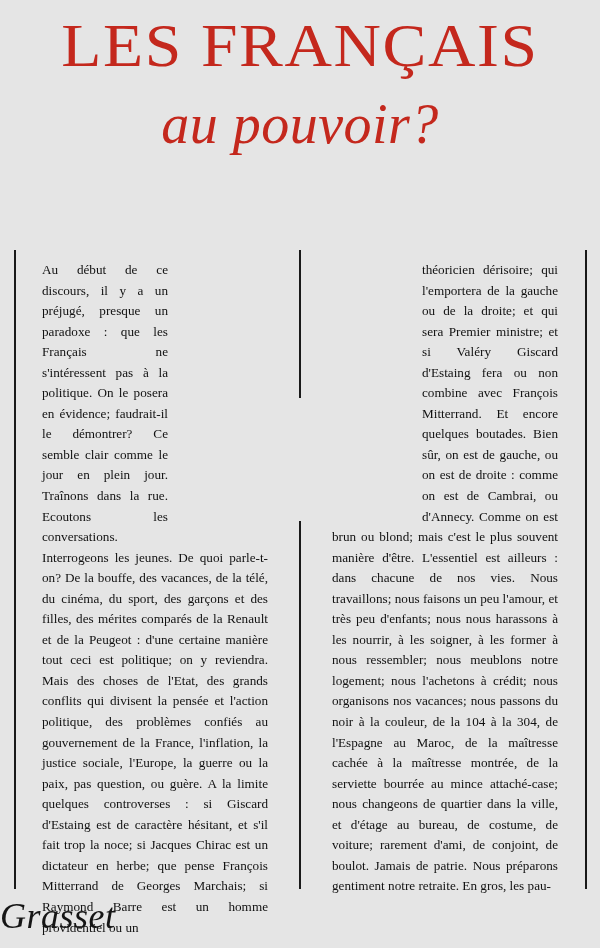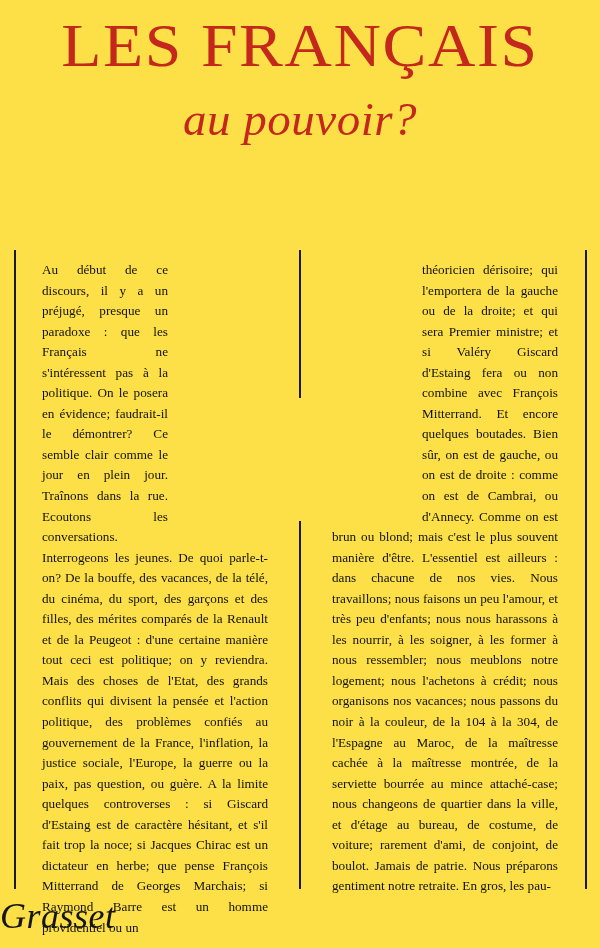--- a/index.html
+++ b/index.html
@@ -14,21 +14,21 @@
     position: relative;
     overflow: hidden;
     font-family: "Liberation Serif", "DejaVu Serif", serif;
     color: #111111;
   }
 
   
   .cover {
     position: absolute;
     inset: 0;
-    background: #fde047;
+    background: #e5e5e5;
   }
 
   
   .title-block {
     position: absolute;
     top: 0;
     left: 0;
     width: 600px;
     height: 215px;
   }
@@ -52,21 +52,21 @@
 
   .subtitle {
     position: absolute;
     top: 96px;
     left: 0;
     width: 600px;
     text-align: center;
     color: #c4281d;
     font-family: "Liberation Serif", "DejaVu Serif", serif;
     font-style: italic;
-    font-size: 47px;
+    font-size: 56px;
     font-weight: 400;
     line-height: 1.0;
     letter-spacing: 0.5px;
     white-space: nowrap;
   }
 
   
   .body-area {
     position: absolute;
     top: 238px;

